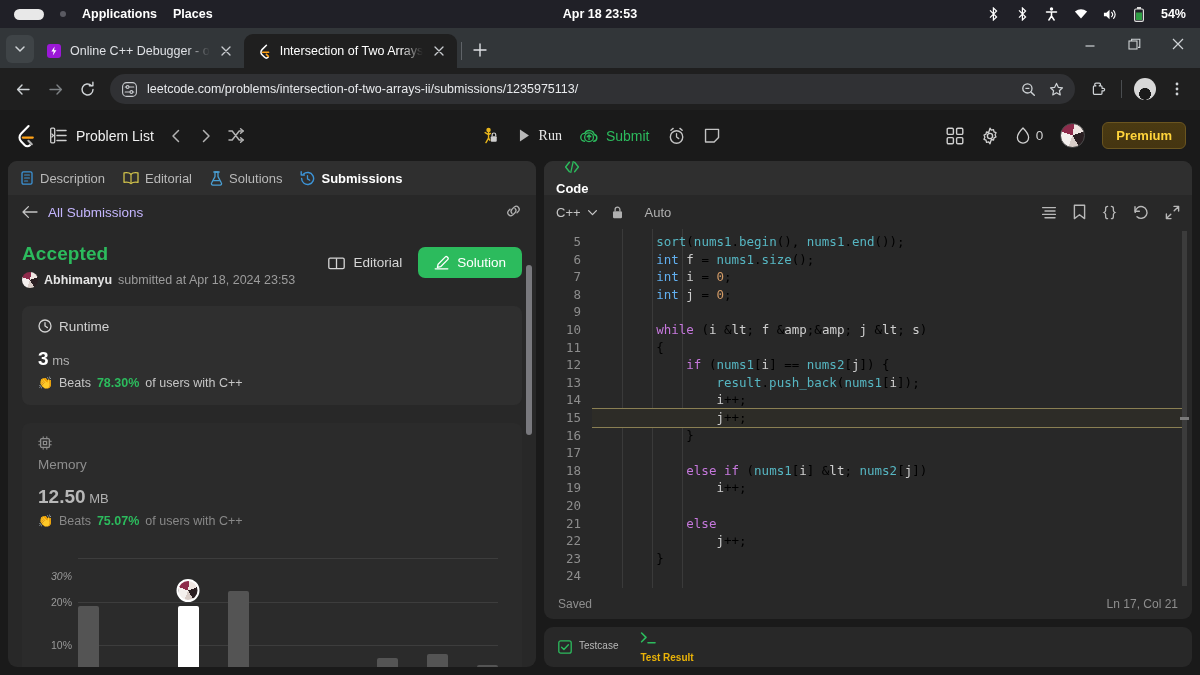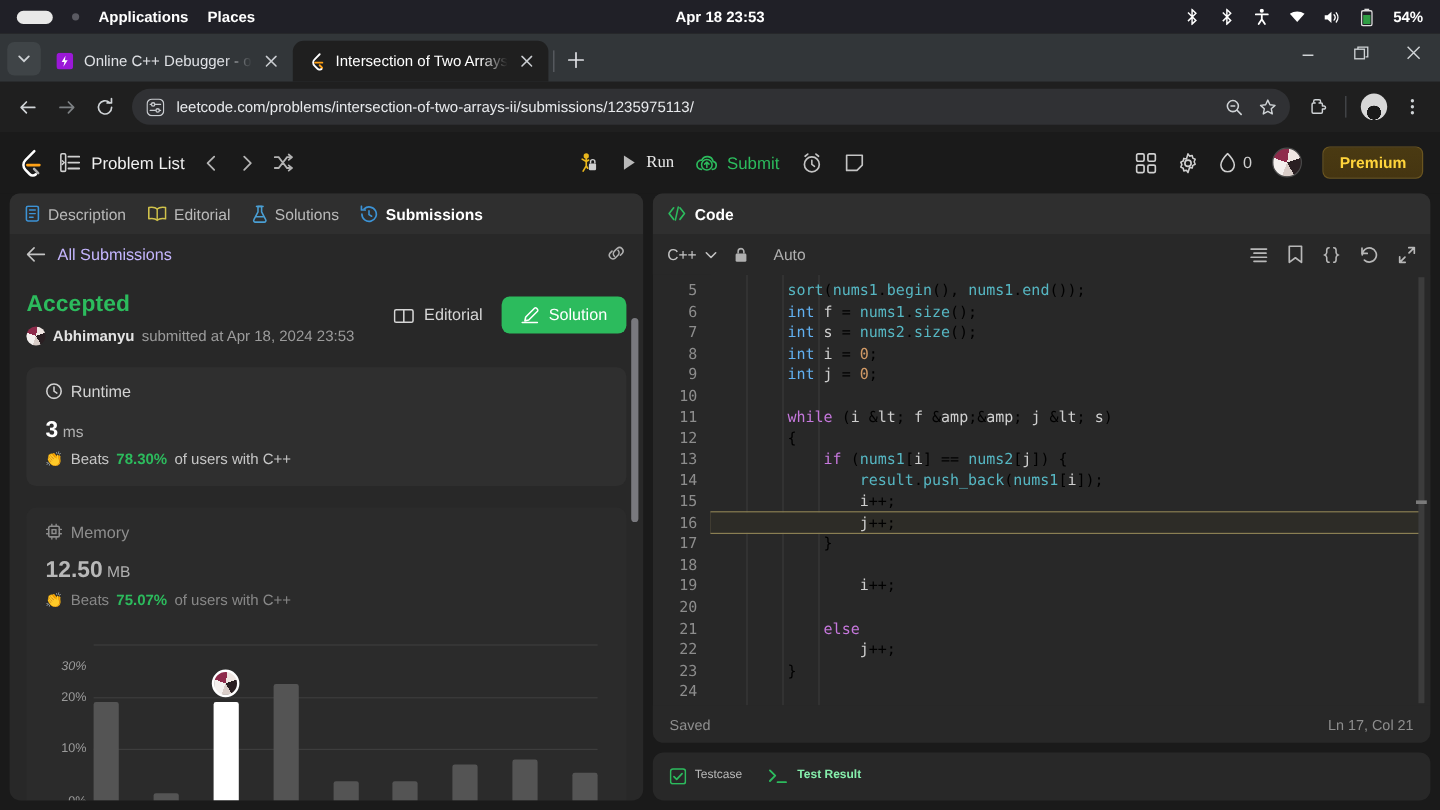--- a/index.html
+++ b/index.html
@@ -146,21 +146,21 @@
   .acc-row { display: flex; align-items: flex-start; padding-top: 14px; }
   .acc-actions { margin-left: auto; display: flex; align-items: center; gap: 16px; padding-top: 4px; }
   .editorial-btn { display: flex; align-items: center; gap: 8px; color: #d6d6d6; font-size: 13.5px; }
   .solution-btn {
     background: #2cbb5d; color: #fff; border-radius: 7px; padding: 8px 16px;
     display: flex; align-items: center; gap: 8px; font-size: 13.5px; font-weight: 500;
   }
 
   .stat-card { background: #2f2f2f; border-radius: 8px; margin-top: 18px; padding: 13px 16px 15px; }
   .stat-title { display: flex; align-items: flex-start; gap: 7px; font-size: 13.5px; color: #d2d2d2; font-weight: 500; }
-  .stat-title.dim { color: #8e8e8e; }
+  .stat-title.dim { color: #8e8e8e; flex-direction: column; }
   .stat-val { margin-top: 14px; font-size: 13px; color: #b0b0b0; }
   .stat-val b { font-size: 19px; color: #ffffff; font-weight: 700; }
   .stat-val.dim b { color: #b8b8b8; }
   .beats { margin-top: 6px; font-size: 12.5px; color: #c6c6c6; display: flex; align-items: center; gap: 6px; }
   .beats.dim { color: #888; }
   .beats .pct { color: #2cbb5d; font-weight: 700; }
   .clap { font-size: 12px; }
 
   .chart-wrap { position: relative; height: 155px; margin-top: 16px; }
   .chart-ylabels { position: absolute; left: 0; top: 0; bottom: 0; width: 40px; }
@@ -175,21 +175,21 @@
   .bar-ava {
     position: absolute; left: 50%; transform: translateX(-50%); top: -27px;
     width: 23px; height: 23px; border-radius: 50%; border: 2px solid #fff;
     background: conic-gradient(from 200deg, #f4f0ee 0 25%, #8e2b4b 25% 47%, #efe6e2 47% 64%, #2a1f22 64% 86%, #d9cdc8 86% 100%);
   }
 
   
   #right-col { flex: 1; display: flex; flex-direction: column; gap: 8px; min-width: 0; }
   #code-panel { background: #282828; border-radius: 9px; display: flex; flex-direction: column; overflow: hidden; flex: 1; }
   .code-head { height: 34px; background: #2f2f2f; display: flex; align-items: center; padding: 0 12px; flex:none; }
-  .code-head .t { display: flex; align-items: center; gap: 7px; font-size: 13px; color: #fff; font-weight: 600; }
+  .code-head .t { display: flex; align-items: center; gap: 7px; font-size: 13px; color: #fff; font-weight: 600; flex-direction: column; }
   .code-bar2 { height: 34px; display: flex; align-items: center; padding: 0 12px; gap: 14px; flex:none; }
   .lang-sel { display: flex; align-items: center; gap: 6px; font-size: 13px; color: #c4c4c4; }
   .auto-grp { display: flex; align-items: center; gap: 22px; font-size: 13px; color: #b0b0b0; }
   .code-bar2 .right { margin-left: auto; display: flex; align-items: center; gap: 16px; color: #b8b8b8; }
 
   .editor { flex: 1; position: relative; overflow: hidden; background: #282828; display: flex; }
   .gutter {
     width: 48px; flex: none; padding-top: 4px; text-align: right;
     font-family: "DejaVu Sans Mono", monospace; font-size: 12.5px; color: #8d8d8d; background: #282828;
   }
@@ -212,21 +212,21 @@
   .code-scroll .mk { position: absolute; left: 0; width: 9px; height: 3px; background: #7a7a7a; top: 186px; }
 
   .code-foot {
     height: 31px; display: flex; align-items: center; padding: 0 14px; flex:none;
     font-size: 12px; color: #8e8e8e;
   }
   .code-foot .r { margin-left: auto; }
 
   #test-panel { background: #282828; border-radius: 9px; height: 40px; flex:none; display: flex; align-items: center; padding: 0 14px; gap: 22px; }
   .tp { display: flex; align-items: flex-start; gap: 7px; font-size: 10px; color: #b9b9b9; }
-  .tp.active { color: #86efac; font-weight: 600; }
+  .tp.active { color: #eab308; font-weight: 600; flex-direction: column; }
 </style>
 </head>
 <body>
 
 <div id="gnome-bar">
   <div class="gnome-left">
     <span class="pill"></span>
     <span class="dot-sm"></span>
     <span class="gnome-menu">Applications</span>
     <span class="gnome-menu">Places</span>
@@ -766,32 +766,32 @@
             </div>
           <div class="codearea">
             <div class="indent-guides">
               <div class="ig" style="left:30px;"></div>
               <div class="ig" style="left:60px;"></div>
               <div class="ig" style="left:90px;"></div>
             </div>
             <div id="codelines" style="position:relative;">
                 <div class="ln">        <span class="tok-var">sort</span>(<span class="tok-var">nums1</span>.<span class="tok-var">begin</span>(), <span class="tok-var">nums1</span>.<span class="tok-var">end</span>());</div>
                 <div class="ln">        <span class="tok-type">int</span> <span class="tok-plain">f</span> = <span class="tok-var">nums1</span>.<span class="tok-var">size</span>();</div>
-                <div class="ln">        <span class="tok-type">int</span> <span class="tok-plain">s</span> = <span class="tok-var">nums2</span>.<span class="tok-var">size</span>();</div>
                 <div class="ln">        <span class="tok-type">int</span> <span class="tok-plain">i</span> = <span class="tok-num">0</span>;</div>
                 <div class="ln">        <span class="tok-type">int</span> <span class="tok-plain">j</span> = <span class="tok-num">0</span>;</div>
                 <div class="ln">&nbsp;</div>
                 <div class="ln">        <span class="tok-kw">while</span> (<span class="tok-plain">i</span> &amp;<span class="tok-plain">lt</span>; <span class="tok-plain">f</span> &amp;<span class="tok-plain">amp</span>;&amp;<span class="tok-plain">amp</span>; <span class="tok-plain">j</span> &amp;<span class="tok-plain">lt</span>; <span class="tok-plain">s</span>)</div>
                 <div class="ln">        {</div>
                 <div class="ln">            <span class="tok-kw">if</span> (<span class="tok-var">nums1</span>[<span class="tok-plain">i</span>] == <span class="tok-var">nums2</span>[<span class="tok-plain">j</span>]) {</div>
                 <div class="ln">                <span class="tok-var">result</span>.<span class="tok-var">push_back</span>(<span class="tok-var">nums1</span>[<span class="tok-plain">i</span>]);</div>
                 <div class="ln">                <span class="tok-plain">i</span>++;</div>
                 <div class="ln cur">                <span class="tok-plain">j</span>++;</div>
                 <div class="ln">            }</div>
                 <div class="ln">&nbsp;</div>
+                <div class="ln">            <span class="tok-kw">else</span> <span class="tok-kw">if</span> (<span class="tok-var">nums1</span>[<span class="tok-plain">i</span>] &amp;<span class="tok-plain">lt</span>; <span class="tok-var">nums2</span>[<span class="tok-plain">j</span>])</div>
                 <div class="ln">                <span class="tok-plain">i</span>++;</div>
                 <div class="ln">&nbsp;</div>
                 <div class="ln">            <span class="tok-kw">else</span></div>
                 <div class="ln">                <span class="tok-plain">j</span>++;</div>
                 <div class="ln">        }</div>
               </div>
           </div>
           <div class="code-scroll">
             <div class="thumb"></div>
             <div class="mk"></div>

